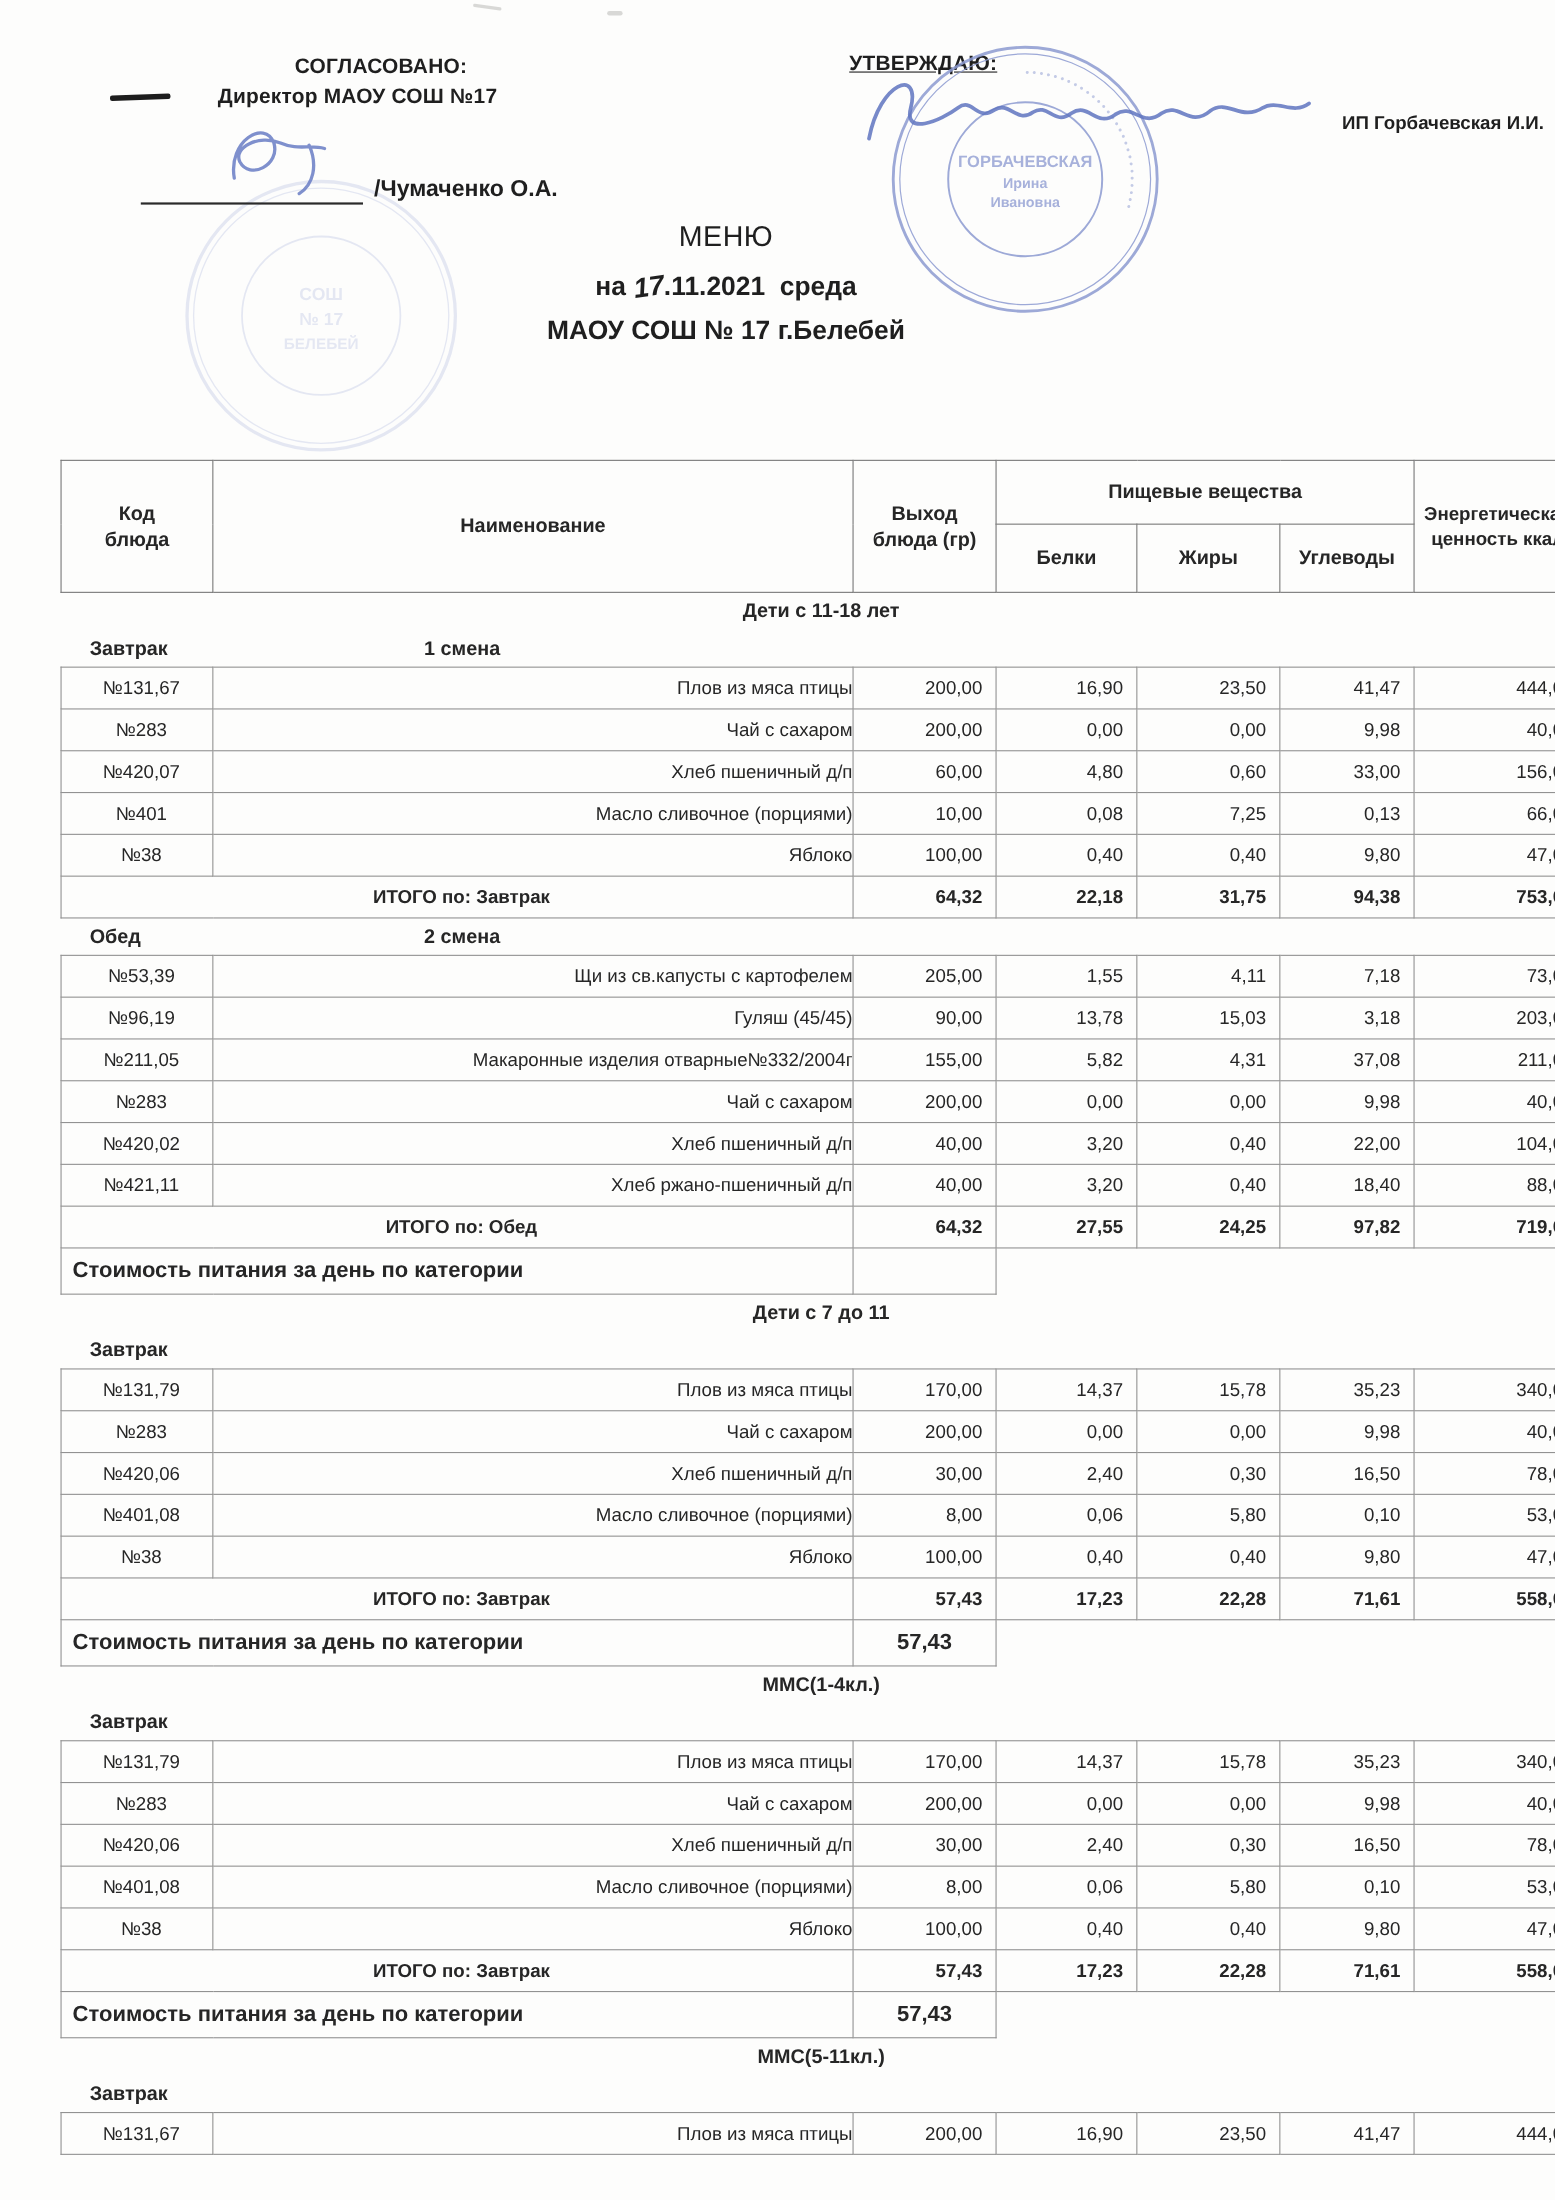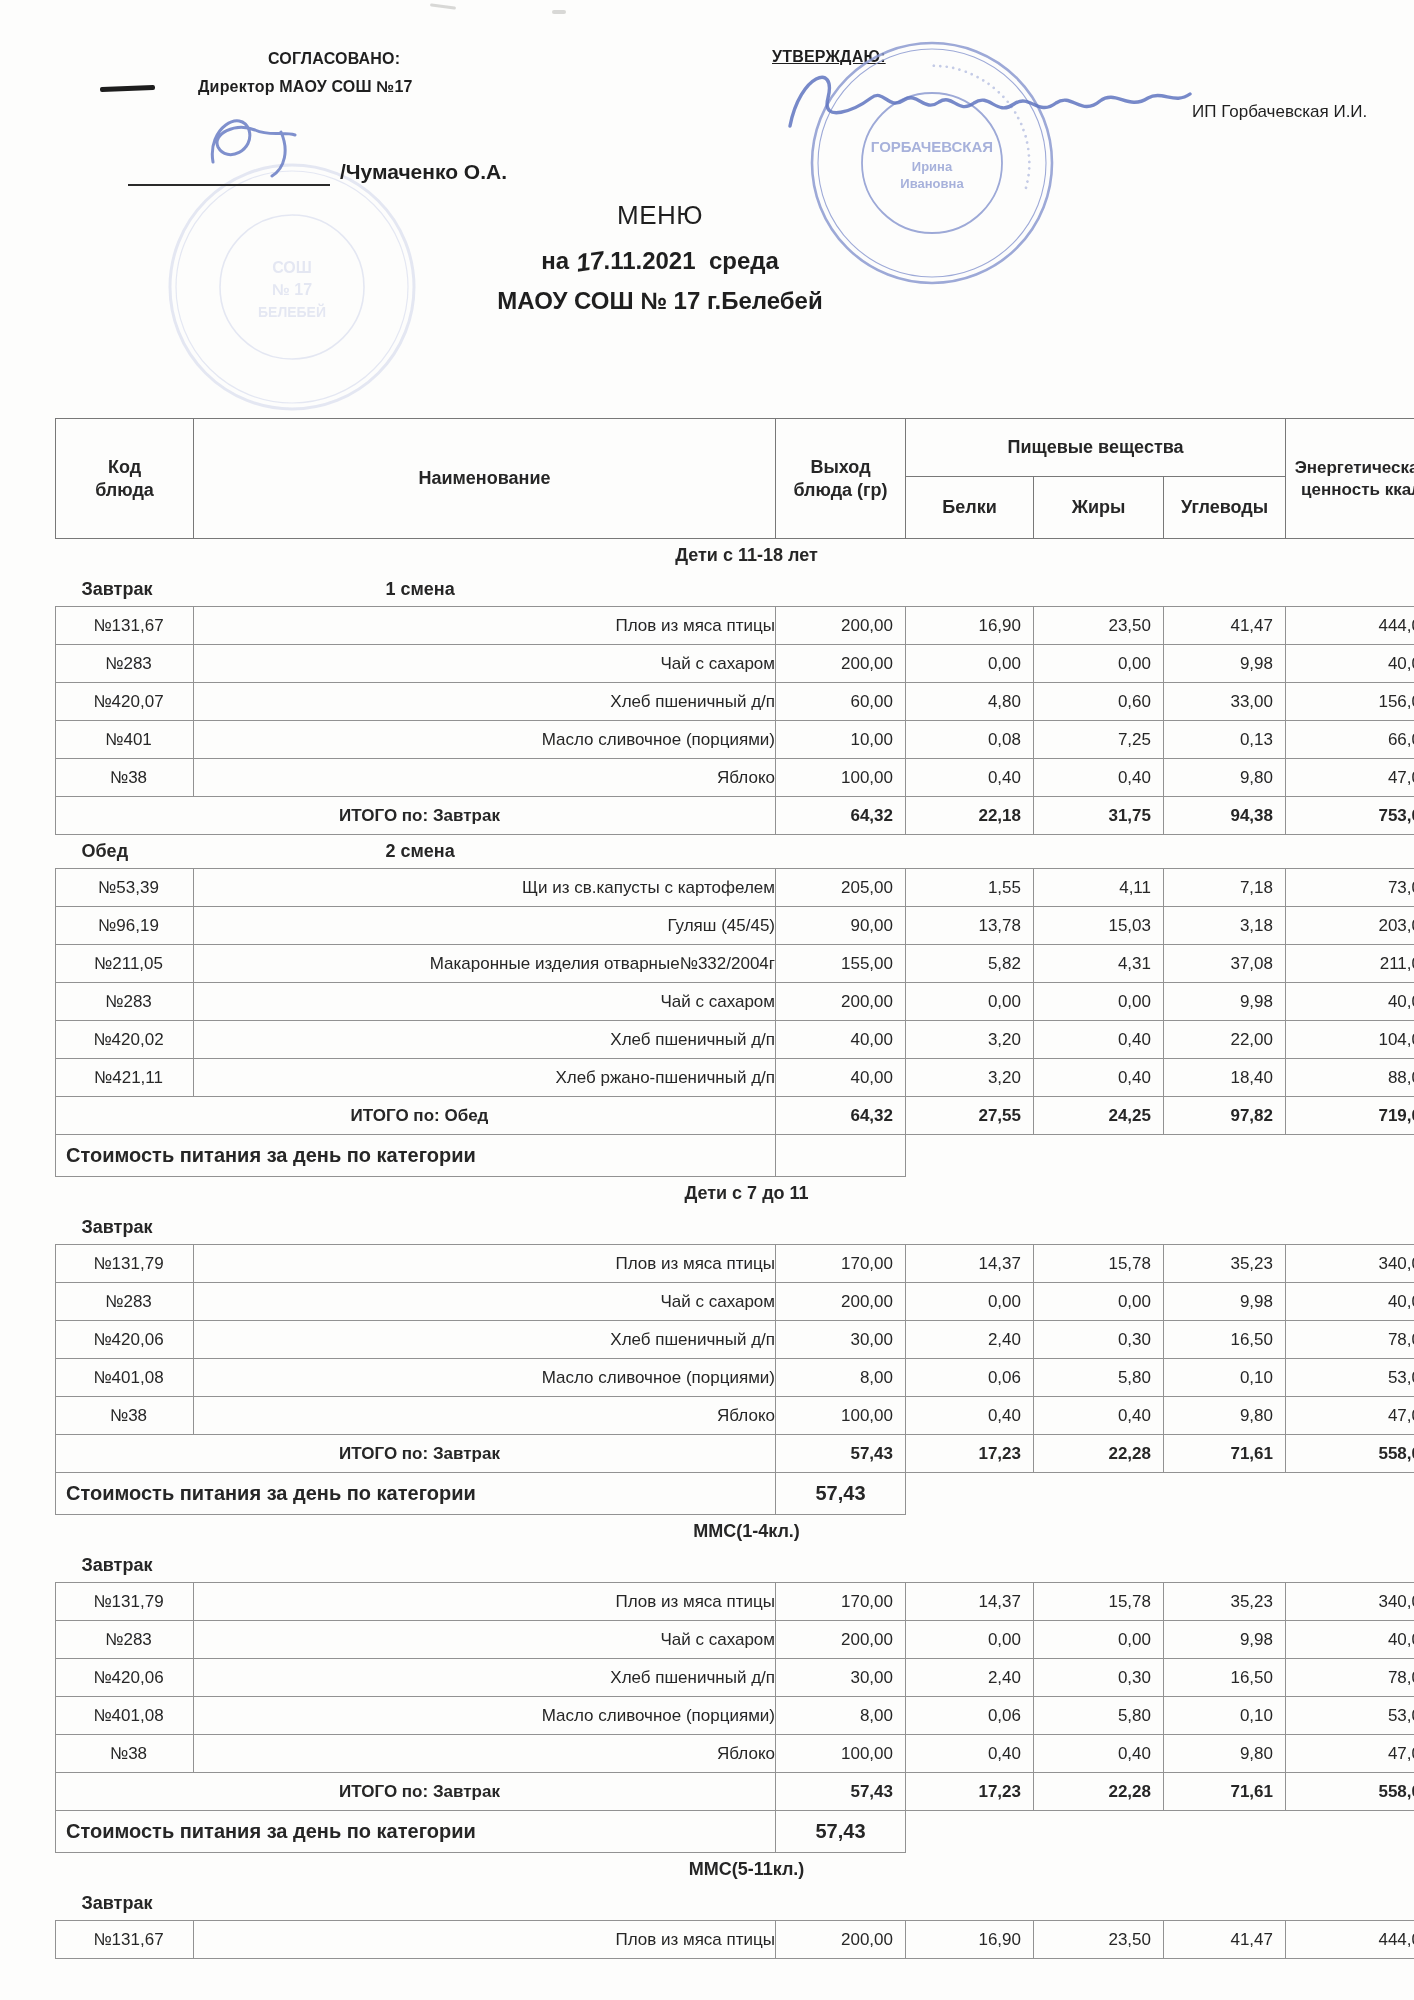--- a/index.html
+++ b/index.html
@@ -7,23 +7,23 @@
   body {
     position:relative;
     background:#fdfdfc;
     font-family:"Liberation Sans","DejaVu Sans",sans-serif;
     color:var(--ink,#1f1f1f);
   }
   .abs { position:absolute; }
   .bold { font-weight:bold;margin-top:13px; }
 
   
-  .h-label   { font-size:16px; font-weight:bold; letter-spacing:.2px; }
+  .h-label   { font-size:19px; font-weight:bold; letter-spacing:.2px; }
   .sign-name { font-size:21px; font-weight:bold; }
-  .approved-name { font-size:17px; font-weight:normal; white-space:nowrap; }
+  .approved-name { font-size:17px; font-weight:bold; white-space:nowrap;margin-left:28px; }
 
   
   .dash { background:#1d1d1d; border-radius:2px; transform:rotate(-2deg); }
   .speck { background:#b9b9b6; opacity:.55; border-radius:2px; }
   .sign-line { background:#2a2a2a; height:2px; }
 
   
   .st-stroke { stroke:var(--stamp-blue,#8d9bd1); fill:none; }
   .st-fill   { fill:var(--stamp-blue,#8d9bd1); }
   .sig-stroke{ stroke:var(--signature-blue,#5f74c0); fill:none; stroke-linecap:round; stroke-linejoin:round; }

